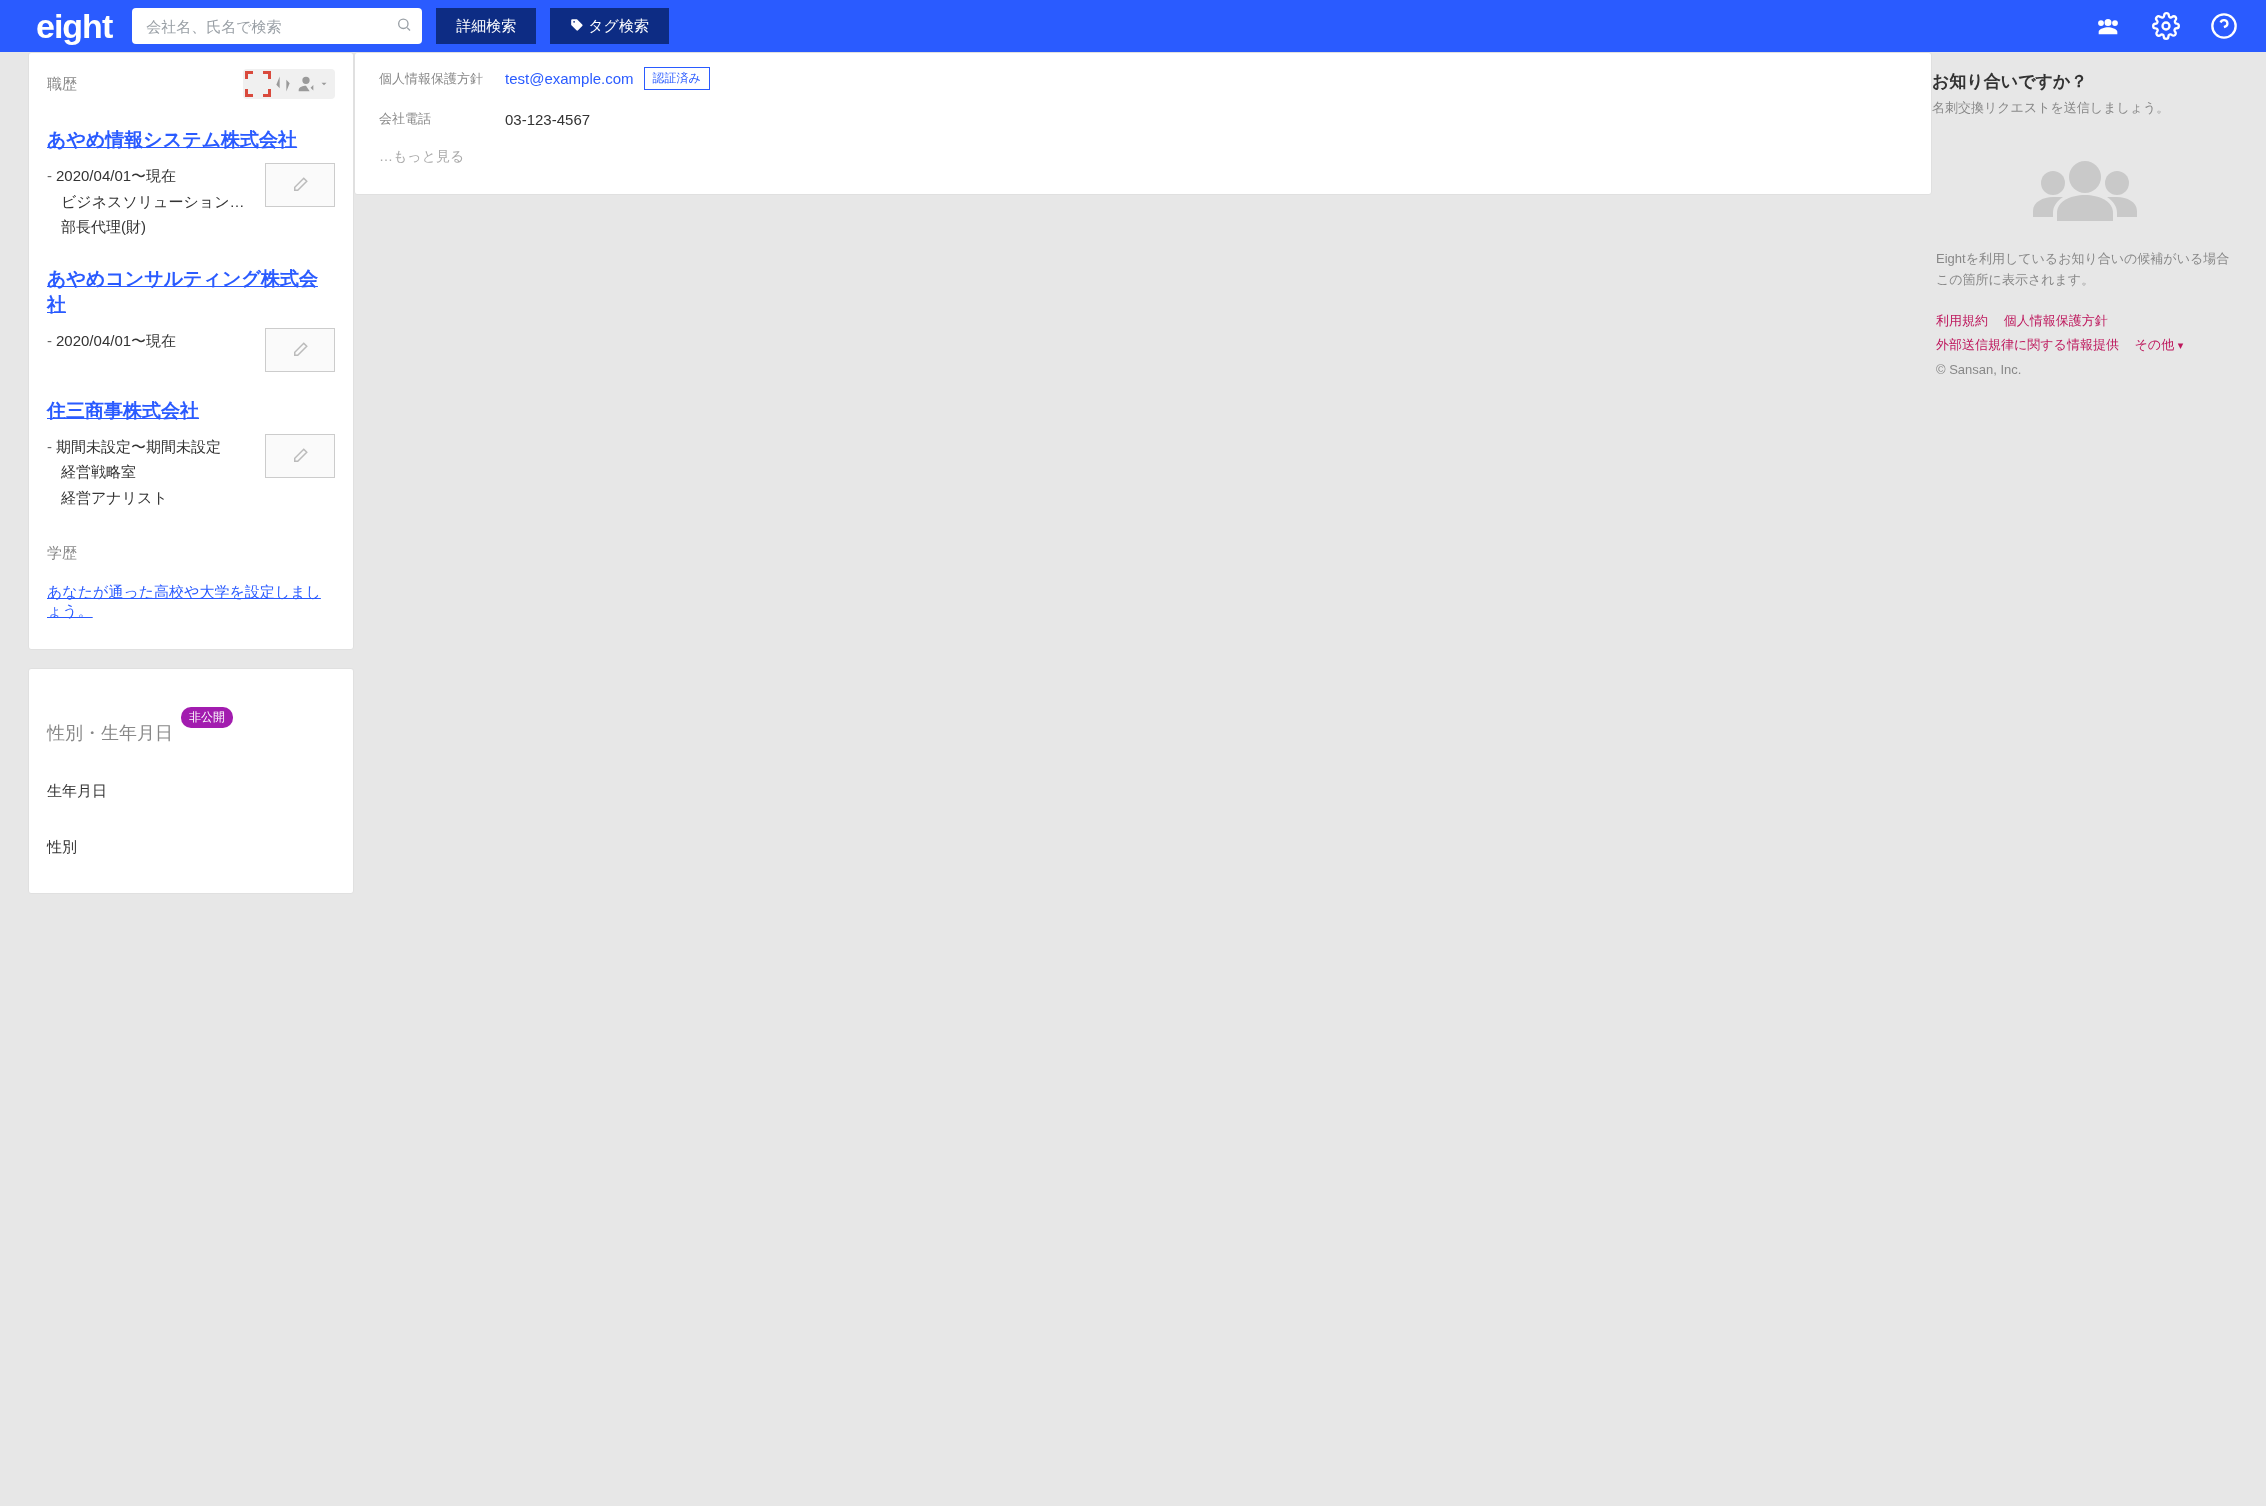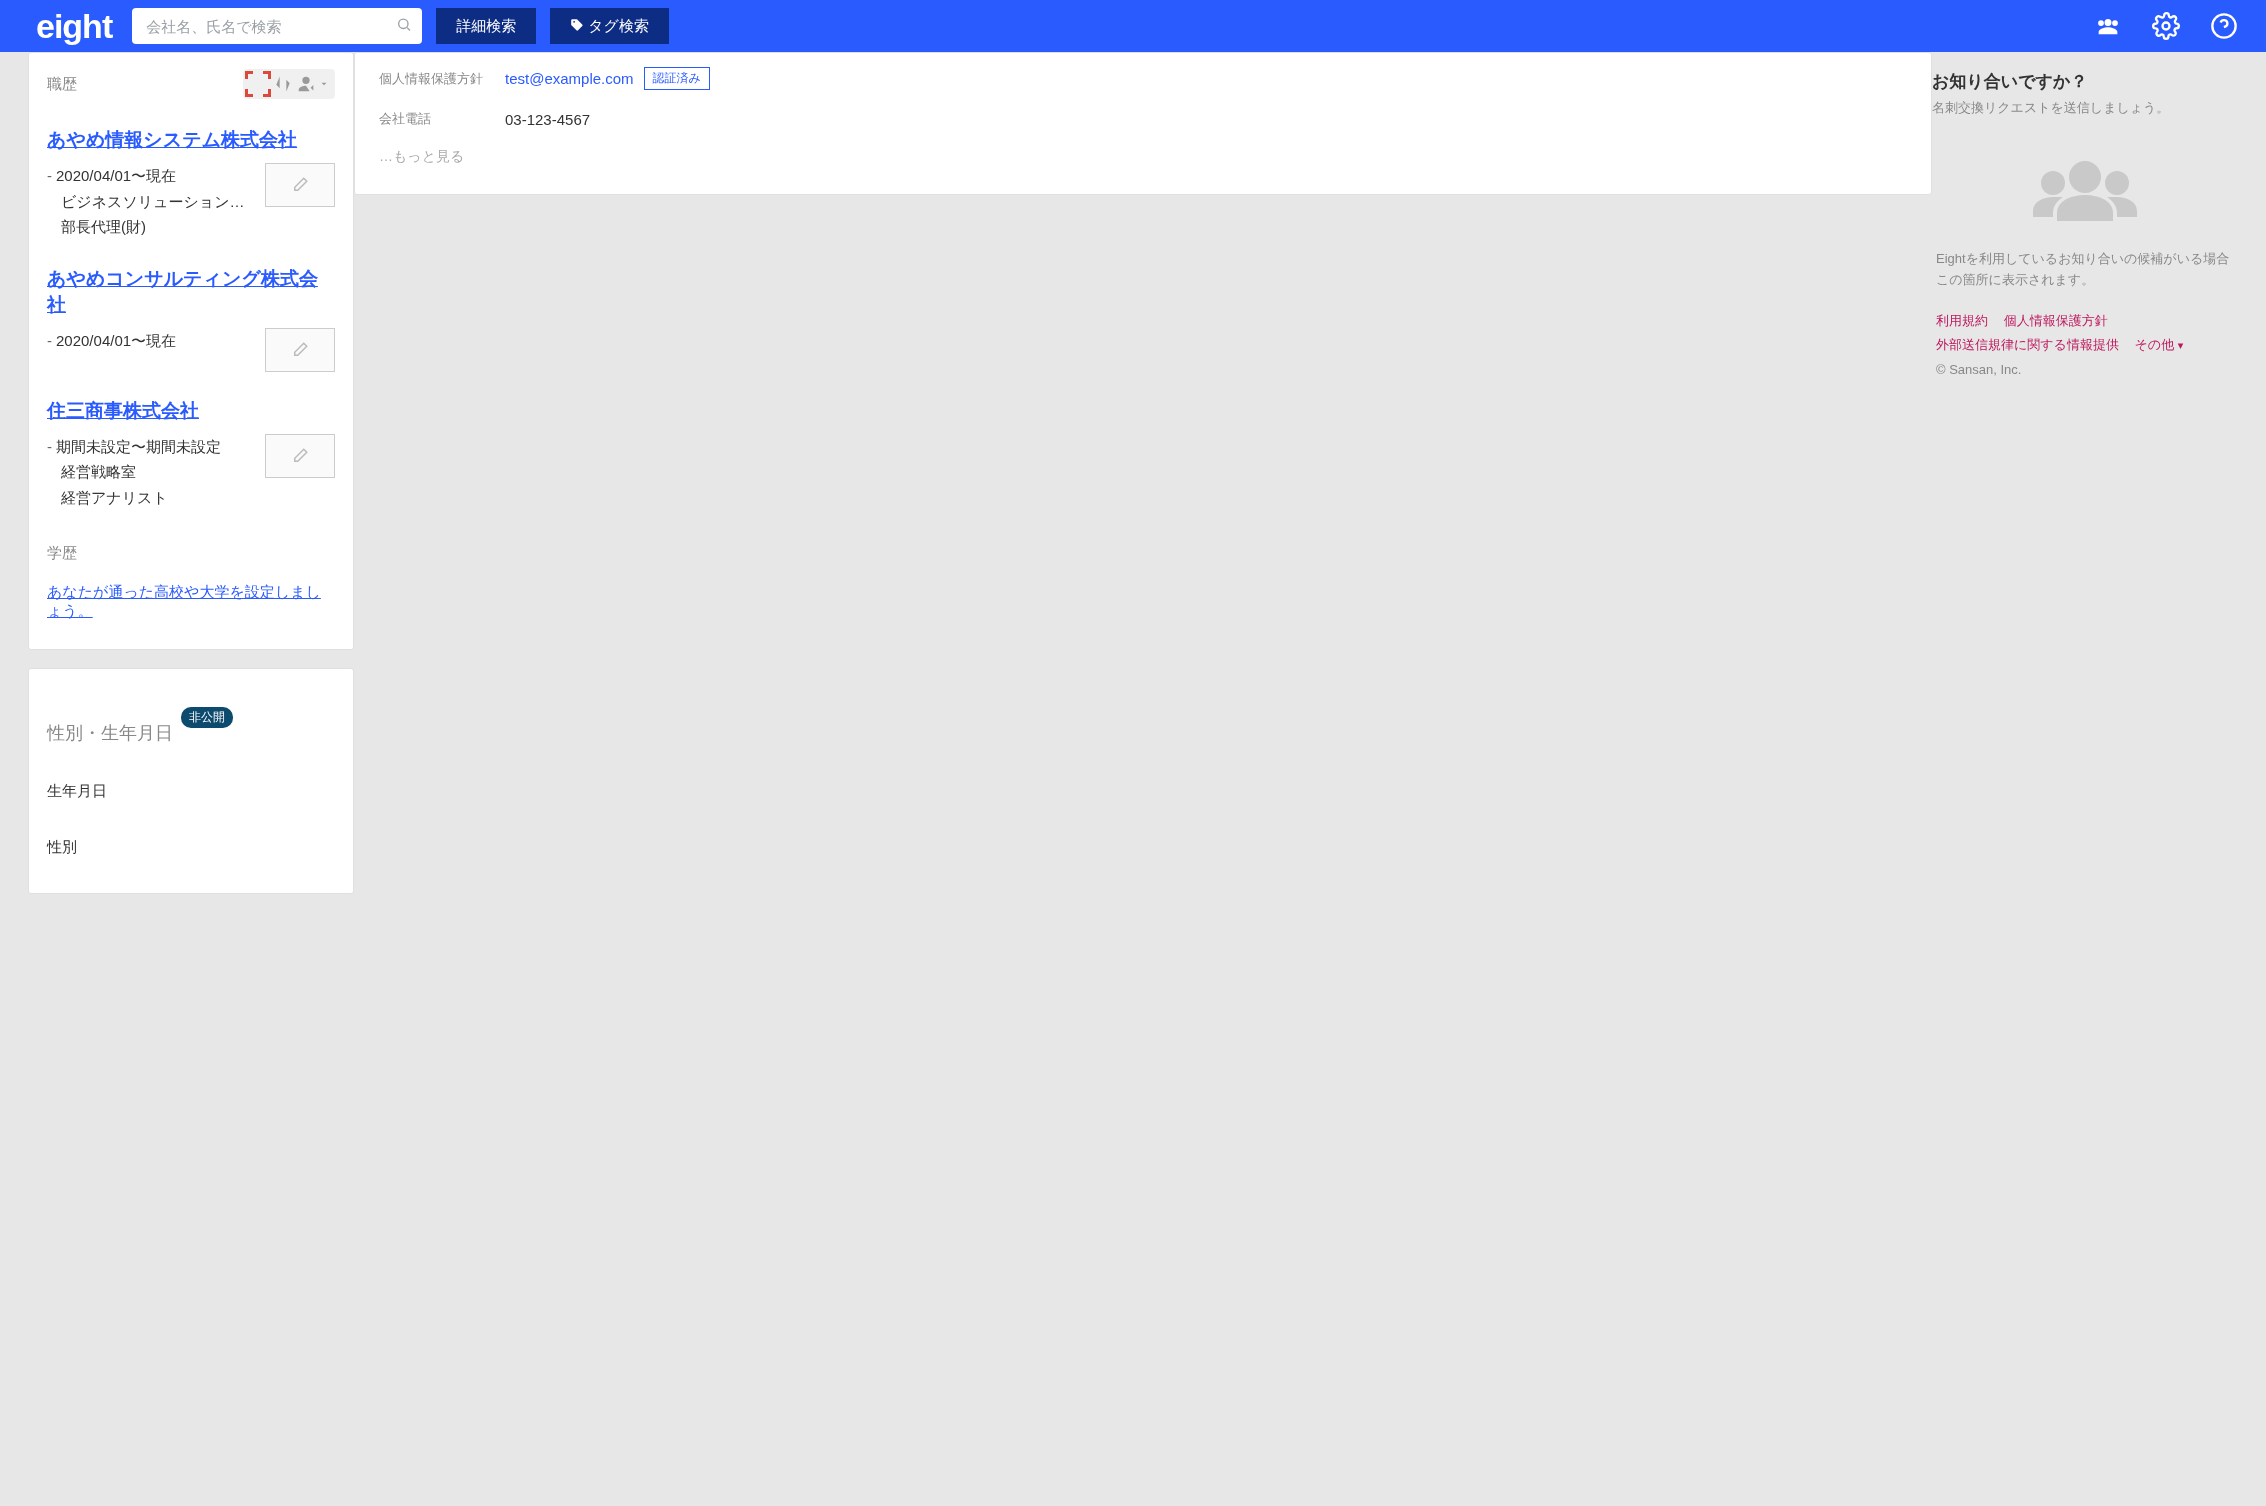--- a/index.html
+++ b/index.html
@@ -120,21 +120,21 @@
     display:flex; align-items:center; justify-content:center;
     color:#bbb;
   }
   .sec-label { color:#888; font-size:15px; margin: 34px 0 20px; }
   .edu-link { color:#2a5bff; font-size:15px; }
 
   .gender-card { padding: 20px 18px 10px; }
   .gender-head { display:flex; align-items:center; gap:8px; margin-bottom:26px; }
   .gender-head .lbl { color:#888; font-size:18px;margin-top:32px; }
   .badge-private {
-    background:#0c4a6e; color:#fff; font-size:12px;
+    background:#a21caf; color:#fff; font-size:12px;
     padding:2px 8px; border-radius:10px;
   }
   .grow { padding: 10px 0 26px; font-size:15px; color:#333; border-top:1px solid transparent; }
 
   
   .contact-card { padding: 4px 24px 18px; }
   .crow { display:flex; align-items:center; padding:10px 0; font-size:15px; }
   .crow .k { width:126px; color:#888; font-size:13px; }
   .crow .v { color:#333; }
   .crow .v a { color:#2a5bff; text-decoration:none; }

